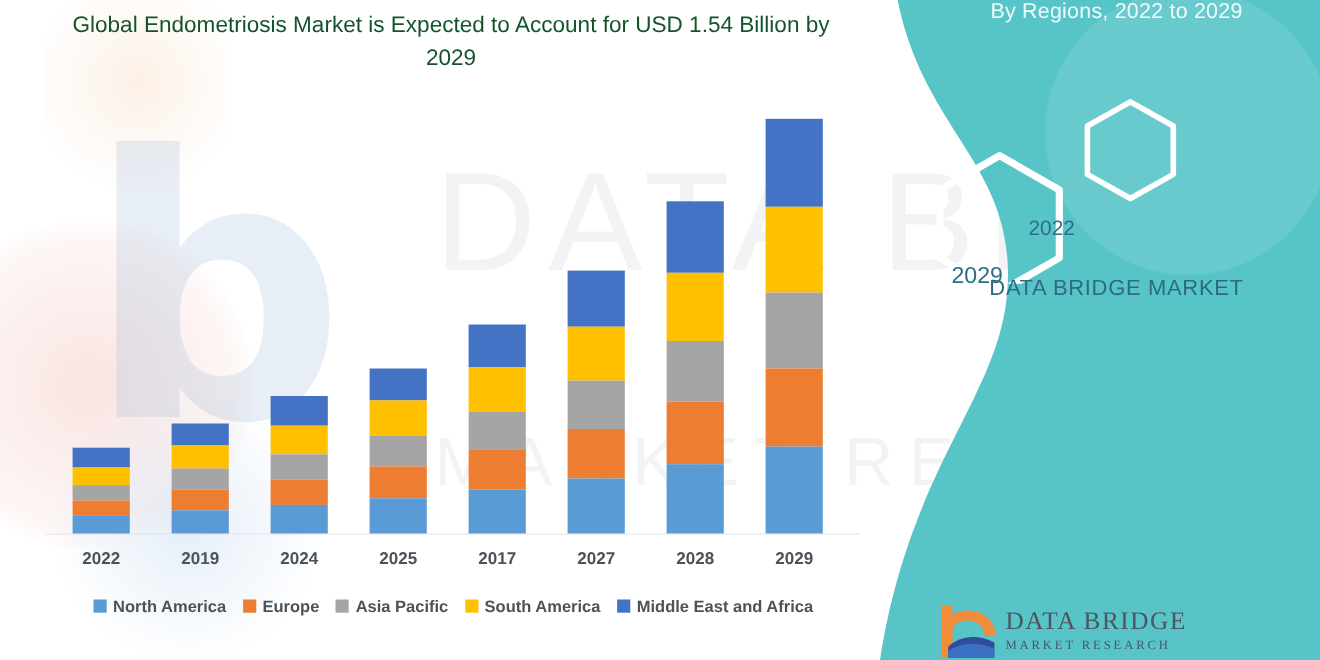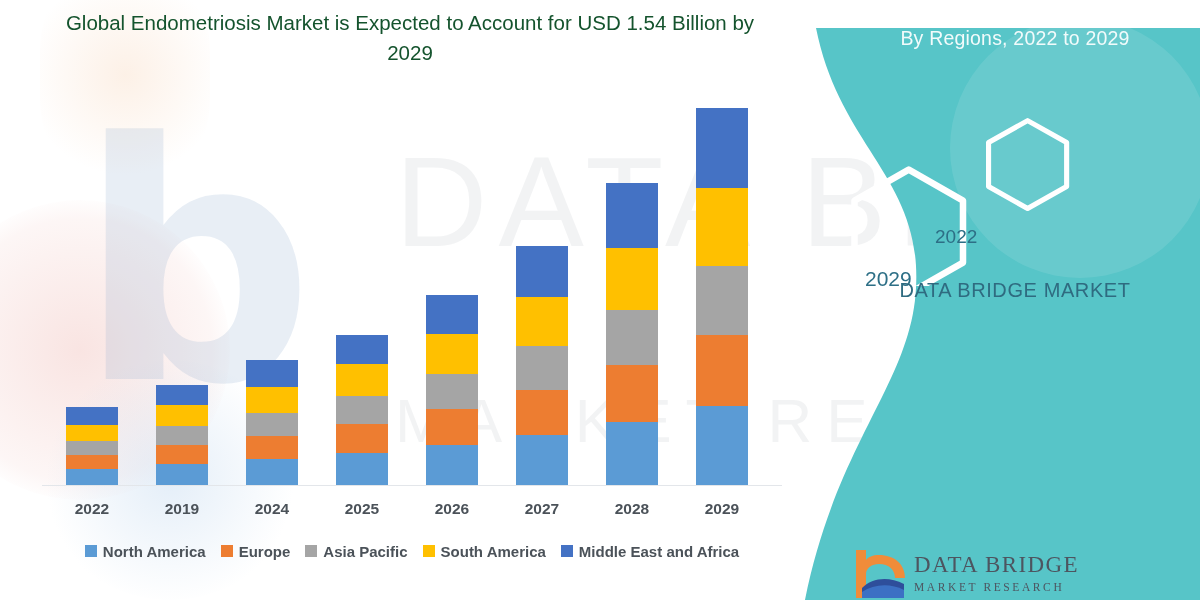--- a/index.html
+++ b/index.html
@@ -22,21 +22,21 @@
     color:rgba(140,170,205,.20);font-size:330px;line-height:290px;font-weight:700;
     font-family:"DejaVu Sans",sans-serif;pointer-events:none;}
 
   
   .wm{position:absolute;pointer-events:none;color:rgba(155,160,168,.13);
       font-family:"Liberation Sans",sans-serif;white-space:nowrap;}
   .wm-1{left:395px;top:128px;font-size:128px;letter-spacing:11px;font-weight:400;}
   .wm-2{left:395px;top:385px;font-size:62px;letter-spacing:14px;font-weight:400;}
 
   
-  #teal-panel{position:absolute;right:0;top:0;width:420px;height:563px;margin-top:28px;}
+  #teal-panel{position:absolute;right:0;top:0;width:420px;height:563px;}
   #teal-panel svg{display:block;}
 
   .panel-heading{position:absolute;right:20px;top:-2px;width:330px;text-align:center;
     color:#f2fbfb;font-size:19.5px;letter-spacing:.2px;line-height:24px;}
   .hex-wrap{position:absolute;left:28px;top:78px;width:360px;height:180px;}
   .hex-label{position:absolute;color:#2d6f86;font-weight:400;}
   .hex-label.a{left:57px;top:161px;font-size:21px;}
   .hex-label.b{left:127px;top:120px;font-size:19px;}
   .brand{position:absolute;right:20px;top:248px;width:330px;text-align:center;
     color:#2f6b80;font-size:20px;line-height:28px;letter-spacing:.6px;}
@@ -140,21 +140,21 @@
           <div class="seg" title="Asia Pacific 2029" style="height: 69px; background: rgb(165, 165, 165);"></div>
           <div class="seg" title="Europe 2029" style="height: 71px; background: rgb(237, 125, 49);"></div>
           <div class="seg" title="North America 2029" style="height: 79px; background: rgb(91, 155, 213);"></div>
         </div>
       </div>
     <div id="xlabels">
         <div class="xlabel" style="left: 52px;">2022</div>
         <div class="xlabel" style="left: 142px;">2019</div>
         <div class="xlabel" style="left: 232px;">2024</div>
         <div class="xlabel" style="left: 322px;">2025</div>
-        <div class="xlabel" style="left: 412px;">2026</div>
+        <div class="xlabel" style="left: 412px;">2017</div>
         <div class="xlabel" style="left: 502px;">2027</div>
         <div class="xlabel" style="left: 592px;">2028</div>
         <div class="xlabel" style="left: 682px;">2029</div>
       </div>
   </div>
 
   <div id="legend">
       <div class="lg-item">
         <span class="lg-swatch" style="background: rgb(91, 155, 213);"></span>
         <span class="lg-text">North America</span>

